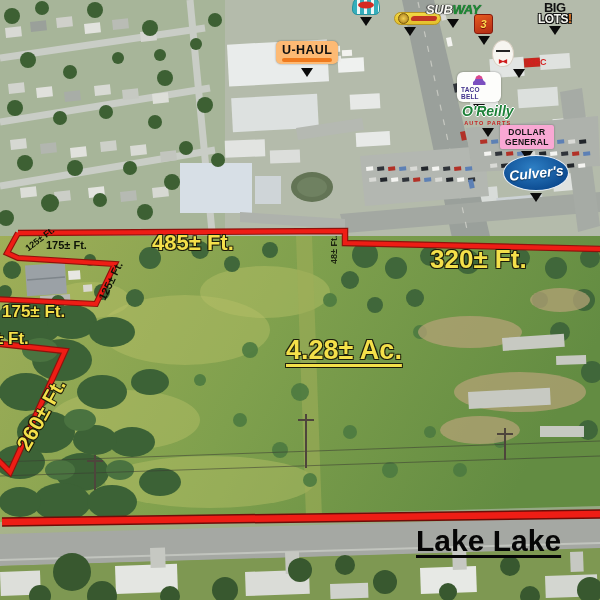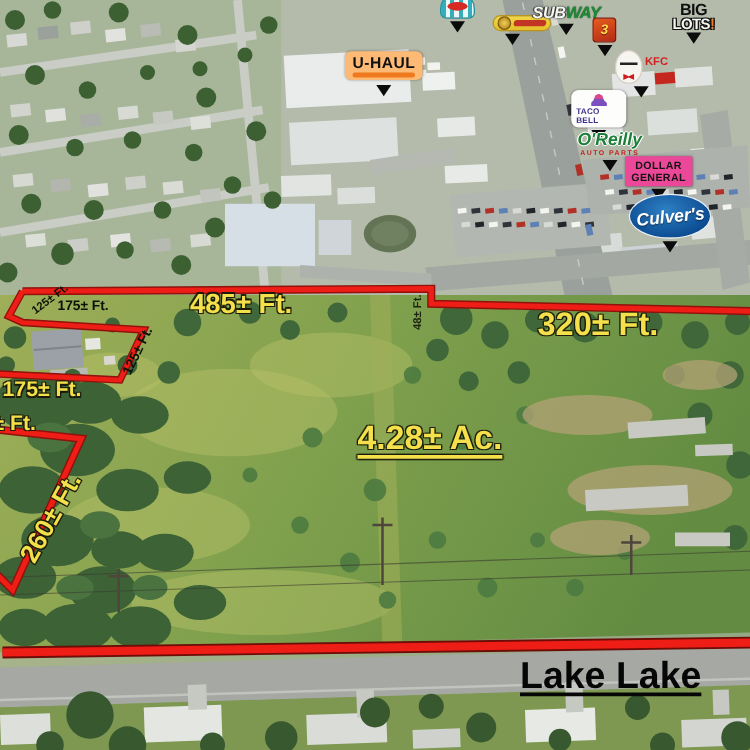--- a/index.html
+++ b/index.html
@@ -48,37 +48,37 @@
   .teal .oval{position:absolute;left:50%;top:55%;transform:translate(-50%,-50%);
     width:16px;height:7px;background:#d62a22;border-radius:50%;}
   .ban{width:47px;height:13px;background:linear-gradient(#f2d844,#e3bf2c);border-radius:7px;
     border:1px solid #b9941f;display:flex;align-items:center;gap:2px;padding:0 3px;box-sizing:border-box;}
   .ban .coin{width:9px;height:9px;border-radius:50%;border:1px solid #7a5a10;
     background:radial-gradient(#f0cf55,#a87814);}
   .ban .scr{flex:1;height:4.5px;background:#c23524;border-radius:3px;transform:skewX(-10deg);}
   .org{width:17px;height:18px;background:linear-gradient(160deg,#e65c20,#b22b14);
     border-radius:3px;border:1px solid #86180b;display:flex;align-items:center;justify-content:center;}
   .orgtxt{font-size:11px;font-weight:900;font-style:italic;color:#ffd94e;text-shadow:0 1px 0 #7a1508;}
-  .kfc{display:flex;flex-direction:row;gap:2px;align-items:flex-start;}
+  .kfc{display:flex;flex-direction:row;gap:14px;align-items:flex-end;}
   .face{width:20px;height:25px;background:#f7f5f0;border-radius:50% 50% 46% 46%;
     position:relative;border:1px solid #d8cfc2;}
   .face .glasses{position:absolute;top:9px;left:3px;right:3px;height:2px;background:#222;}
   .face .tie{position:absolute;bottom:2px;left:50%;transform:translateX(-50%);width:9px;height:5px;
     background:#cf1d1d;clip-path:polygon(0 0,50% 40%,100% 0,100% 100%,50% 60%,0 100%);}
   .kfctxt{font-size:9px;font-weight:900;color:#d41f1f;margin-top:4px;}
   .tb{background:#fdfdfb;border-radius:6px;padding:3px 4px 2px;display:flex;flex-direction:column;
     align-items:center;width:44px;box-sizing:border-box;box-shadow:0 0 2px rgba(0,0,0,.4);}
   .bell{width:13px;height:10px;background:linear-gradient(180deg,#d9488e 0 45%,#7b4fc0 45%);
     clip-path:polygon(50% 0,72% 14%,82% 52%,100% 74%,100% 100%,0 100%,0 74%,18% 52%,28% 14%);}
   .tbtxt{font-size:6.5px;font-weight:800;color:#40318c;letter-spacing:.2px;margin-top:1px;}
   .orly{display:flex;flex-direction:column;align-items:center;}
   .orlytxt{font-style:italic;font-weight:800;font-size:14px;color:#1d8038;
     text-shadow:-1px 0 #fff,1px 0 #fff,0 -1px #fff,0 1px #fff;}
   .orlysub{font-size:5.5px;font-weight:800;color:#c52222;letter-spacing:1.2px;margin-top:1px;}
-  .dg{background:#ec4899;padding:2px 5px;border-radius:2px;display:flex;flex-direction:column;
+  .dg{background:#f9a8d4;padding:2px 5px;border-radius:2px;display:flex;flex-direction:column;
     align-items:center;box-shadow:0 0 2px rgba(0,0,0,.4);}
   .dgl{font-size:8.5px;font-weight:900;color:#141414;line-height:1.2;letter-spacing:.3px;}
   .cul{width:64px;height:34px;border-radius:50%;border:1.5px solid #e8eef5;display:flex;
     align-items:center;justify-content:center;
     background:radial-gradient(ellipse at 45% 35%,#2e7fc4,#0b4a90 75%);}
   .cultxt{font-style:italic;font-weight:800;font-size:14px;color:#fff;transform:rotate(-6deg);
     text-shadow:0 1px 1px rgba(0,0,0,.4);}
 </style>
 </head>
 <body>

